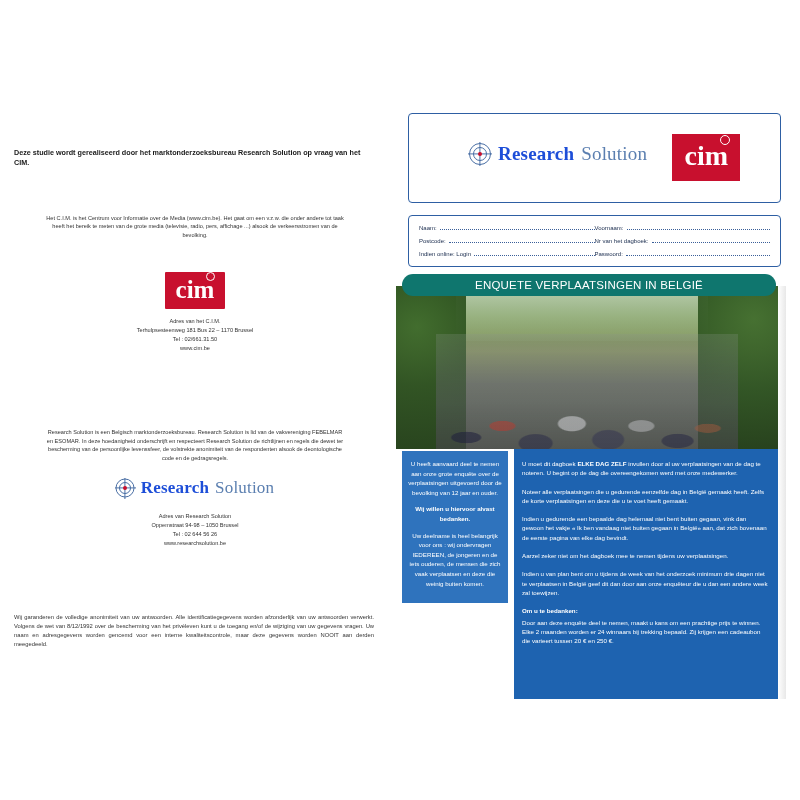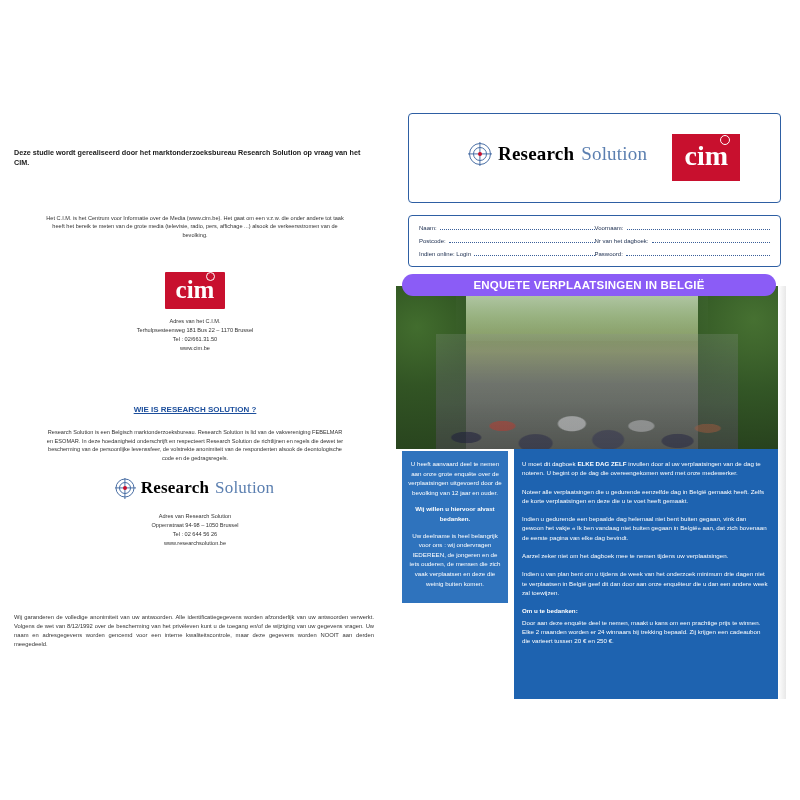--- a/index.html
+++ b/index.html
@@ -166,21 +166,21 @@
     position: absolute;
     background: #4a6fa5;
   }
   .rs-target .cross-h { left: -1px; top: 50%; width: 21px; height: 1.2px; transform: translateY(-50%); }
   .rs-target .cross-v { top: -1px; left: 50%; height: 21px; width: 1.2px; transform: translateX(-50%); }
 
   .rs-word1 {
     font-family: "Liberation Serif", serif;
     font-size: 17px;
     font-weight: bold;
-    color: #000000;
+    color: #1d4ed8;
     letter-spacing: 0.2px;
   }
   .rs-word2 {
     font-family: "Liberation Serif", serif;
     font-size: 17px;
     color: #5b7fb0;
     letter-spacing: 0.2px;
   }
 
   .rs-addr {
@@ -299,25 +299,25 @@
     height: 7px;
   }
 
   
   .banner {
     position: absolute;
     left: 12px;
     top: 274px;
     width: 374px;
     height: 22px;
-    background: #8b5cf6;
+    background: #0f766e;
     border-radius: 11px;
     color: #ffffff;
     font-size: 11.5px;
-    font-weight: bold;
+    font-weight: normal;
     display: flex;
     align-items: center;
     justify-content: center;
     letter-spacing: 0.2px;
   }
 
   
   .photo {
     position: absolute;
     left: 6px;
@@ -431,21 +431,20 @@
     <span class="cim-logo"><span class="mark">cim</span></span>
   </div>
 
   <div class="cim-addr">
     <div>Adres van het C.I.M.</div>
     <div>Terhulpsesteenweg 181 Bus 22 – 1170 Brussel</div>
     <div>Tel : 02/661.31.50</div>
     <div>www.cim.be</div>
   </div>
 
-  <div class="heading-blue l-h2">WIE IS RESEARCH SOLUTION ?</div>
   <div class="l-p2">Research Solution is een Belgisch marktonderzoeksbureau. Research Solution is lid van de vakvereniging FEBELMAR en ESOMAR. In deze hoedanigheid onderschrijft en respecteert Research Solution de richtlijnen en regels die dewet ter bescherming van de persoonlijke levenssfeer, de volstrekte anonimiteit van de respondenten alsook de deontologische code en de gedragsregels.</div>
 
   <div class="rs-left">
     <span class="rs-target">
       <span class="cross-h"></span>
         <span class="cross-v"></span>
       <span class="ring r1"></span>
         <span class="ring r2"></span>
         <span class="dot"></span>
     </span>

